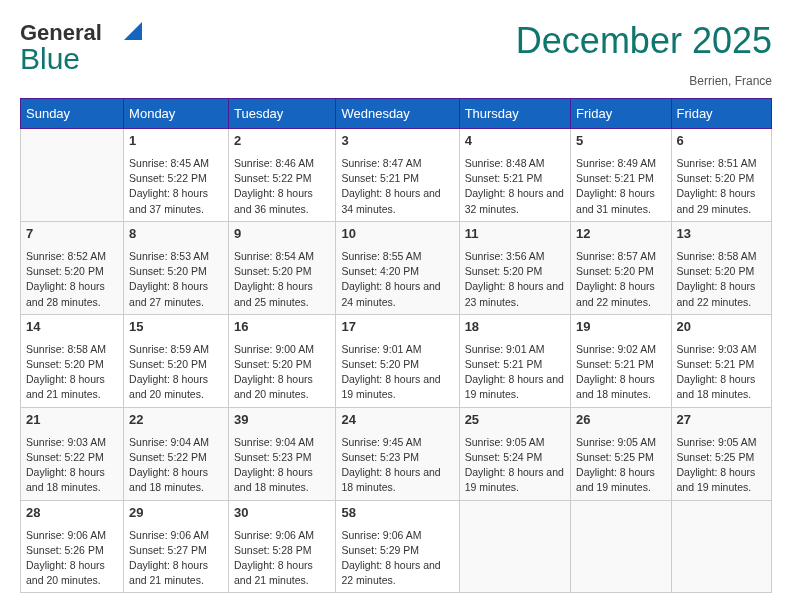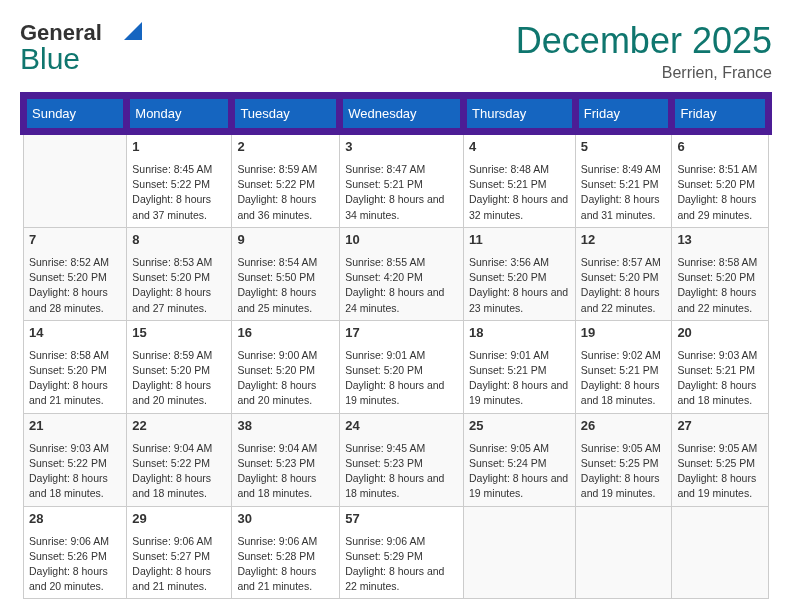--- a/index.html
+++ b/index.html
@@ -23,37 +23,37 @@
     }
     .title-block {
       text-align: right;
     }
     .main-title {
       font-size: 36px;
       font-weight: normal;
       color: #0f766e;
     }
     .subtitle {
-      font-size: 16px;
+      font-size: 12px;
       color: #555;
-      margin-top: 2px;
+      margin-top: 12px;
     }
     table {
       width: 100%;
       border-collapse: collapse;
       font-size: 11px;
     }
     thead tr th {
       background-color: #1565c0;
       color: #fff;
       padding: 7px 5px;
       text-align: left;
       font-size: 13px;
       font-weight: normal;
-      border: 7px solid #4c1d95;
+      border: 1px solid #4c1d95;
     }
     tbody tr td {
       border: 1px solid #ccc;
       vertical-align: top;
       padding: 4px 5px;
       min-height: 80px;
       height: 90px;
       color: #333;
     }
     tbody tr:nth-child(even) td {
@@ -111,21 +111,21 @@
         <td class="empty-cell"></td>
         <td>
           <span class="day-num">1</span>
           <div class="cell-content">Sunrise: 8:45 AM
 Sunset: 5:22 PM
 Daylight: 8 hours
 and 37 minutes.</div>
         </td>
         <td>
           <span class="day-num">2</span>
-          <div class="cell-content">Sunrise: 8:59 AM
+          <div class="cell-content">Sunrise: 8:46 AM
 Sunset: 5:22 PM
 Daylight: 8 hours
 and 36 minutes.</div>
         </td>
         <td>
           <span class="day-num">3</span>
           <div class="cell-content">Sunrise: 8:47 AM
 Sunset: 5:21 PM
 Daylight: 8 hours
 and 34 minutes.</div>
@@ -163,21 +163,21 @@
         <td>
           <span class="day-num">8</span>
           <div class="cell-content">Sunrise: 8:53 AM
 Sunset: 5:20 PM
 Daylight: 8 hours
 and 27 minutes.</div>
         </td>
         <td>
           <span class="day-num">9</span>
           <div class="cell-content">Sunrise: 8:54 AM
-Sunset: 5:50 PM
+Sunset: 5:20 PM
 Daylight: 8 hours
 and 25 minutes.</div>
         </td>
         <td>
           <span class="day-num">10</span>
           <div class="cell-content">Sunrise: 8:55 AM
 Sunset: 4:20 PM
 Daylight: 8 hours
 and 24 minutes.</div>
         </td>
@@ -263,21 +263,21 @@
 and 18 minutes.</div>
         </td>
         <td>
           <span class="day-num">22</span>
           <div class="cell-content">Sunrise: 9:04 AM
 Sunset: 5:22 PM
 Daylight: 8 hours
 and 18 minutes.</div>
         </td>
         <td>
-          <span class="day-num">38</span>
+          <span class="day-num">39</span>
           <div class="cell-content">Sunrise: 9:04 AM
 Sunset: 5:23 PM
 Daylight: 8 hours
 and 18 minutes.</div>
         </td>
         <td>
           <span class="day-num">24</span>
           <div class="cell-content">Sunrise: 9:45 AM
 Sunset: 5:23 PM
 Daylight: 8 hours
@@ -321,21 +321,21 @@
 and 21 minutes.</div>
         </td>
         <td>
           <span class="day-num">30</span>
           <div class="cell-content">Sunrise: 9:06 AM
 Sunset: 5:28 PM
 Daylight: 8 hours
 and 21 minutes.</div>
         </td>
         <td>
-          <span class="day-num">57</span>
+          <span class="day-num">58</span>
           <div class="cell-content">Sunrise: 9:06 AM
 Sunset: 5:29 PM
 Daylight: 8 hours
 and 22 minutes.</div>
         </td>
         <td class="empty-cell"></td>
         <td class="empty-cell"></td>
         <td class="empty-cell"></td>
       </tr>
     </tbody>

